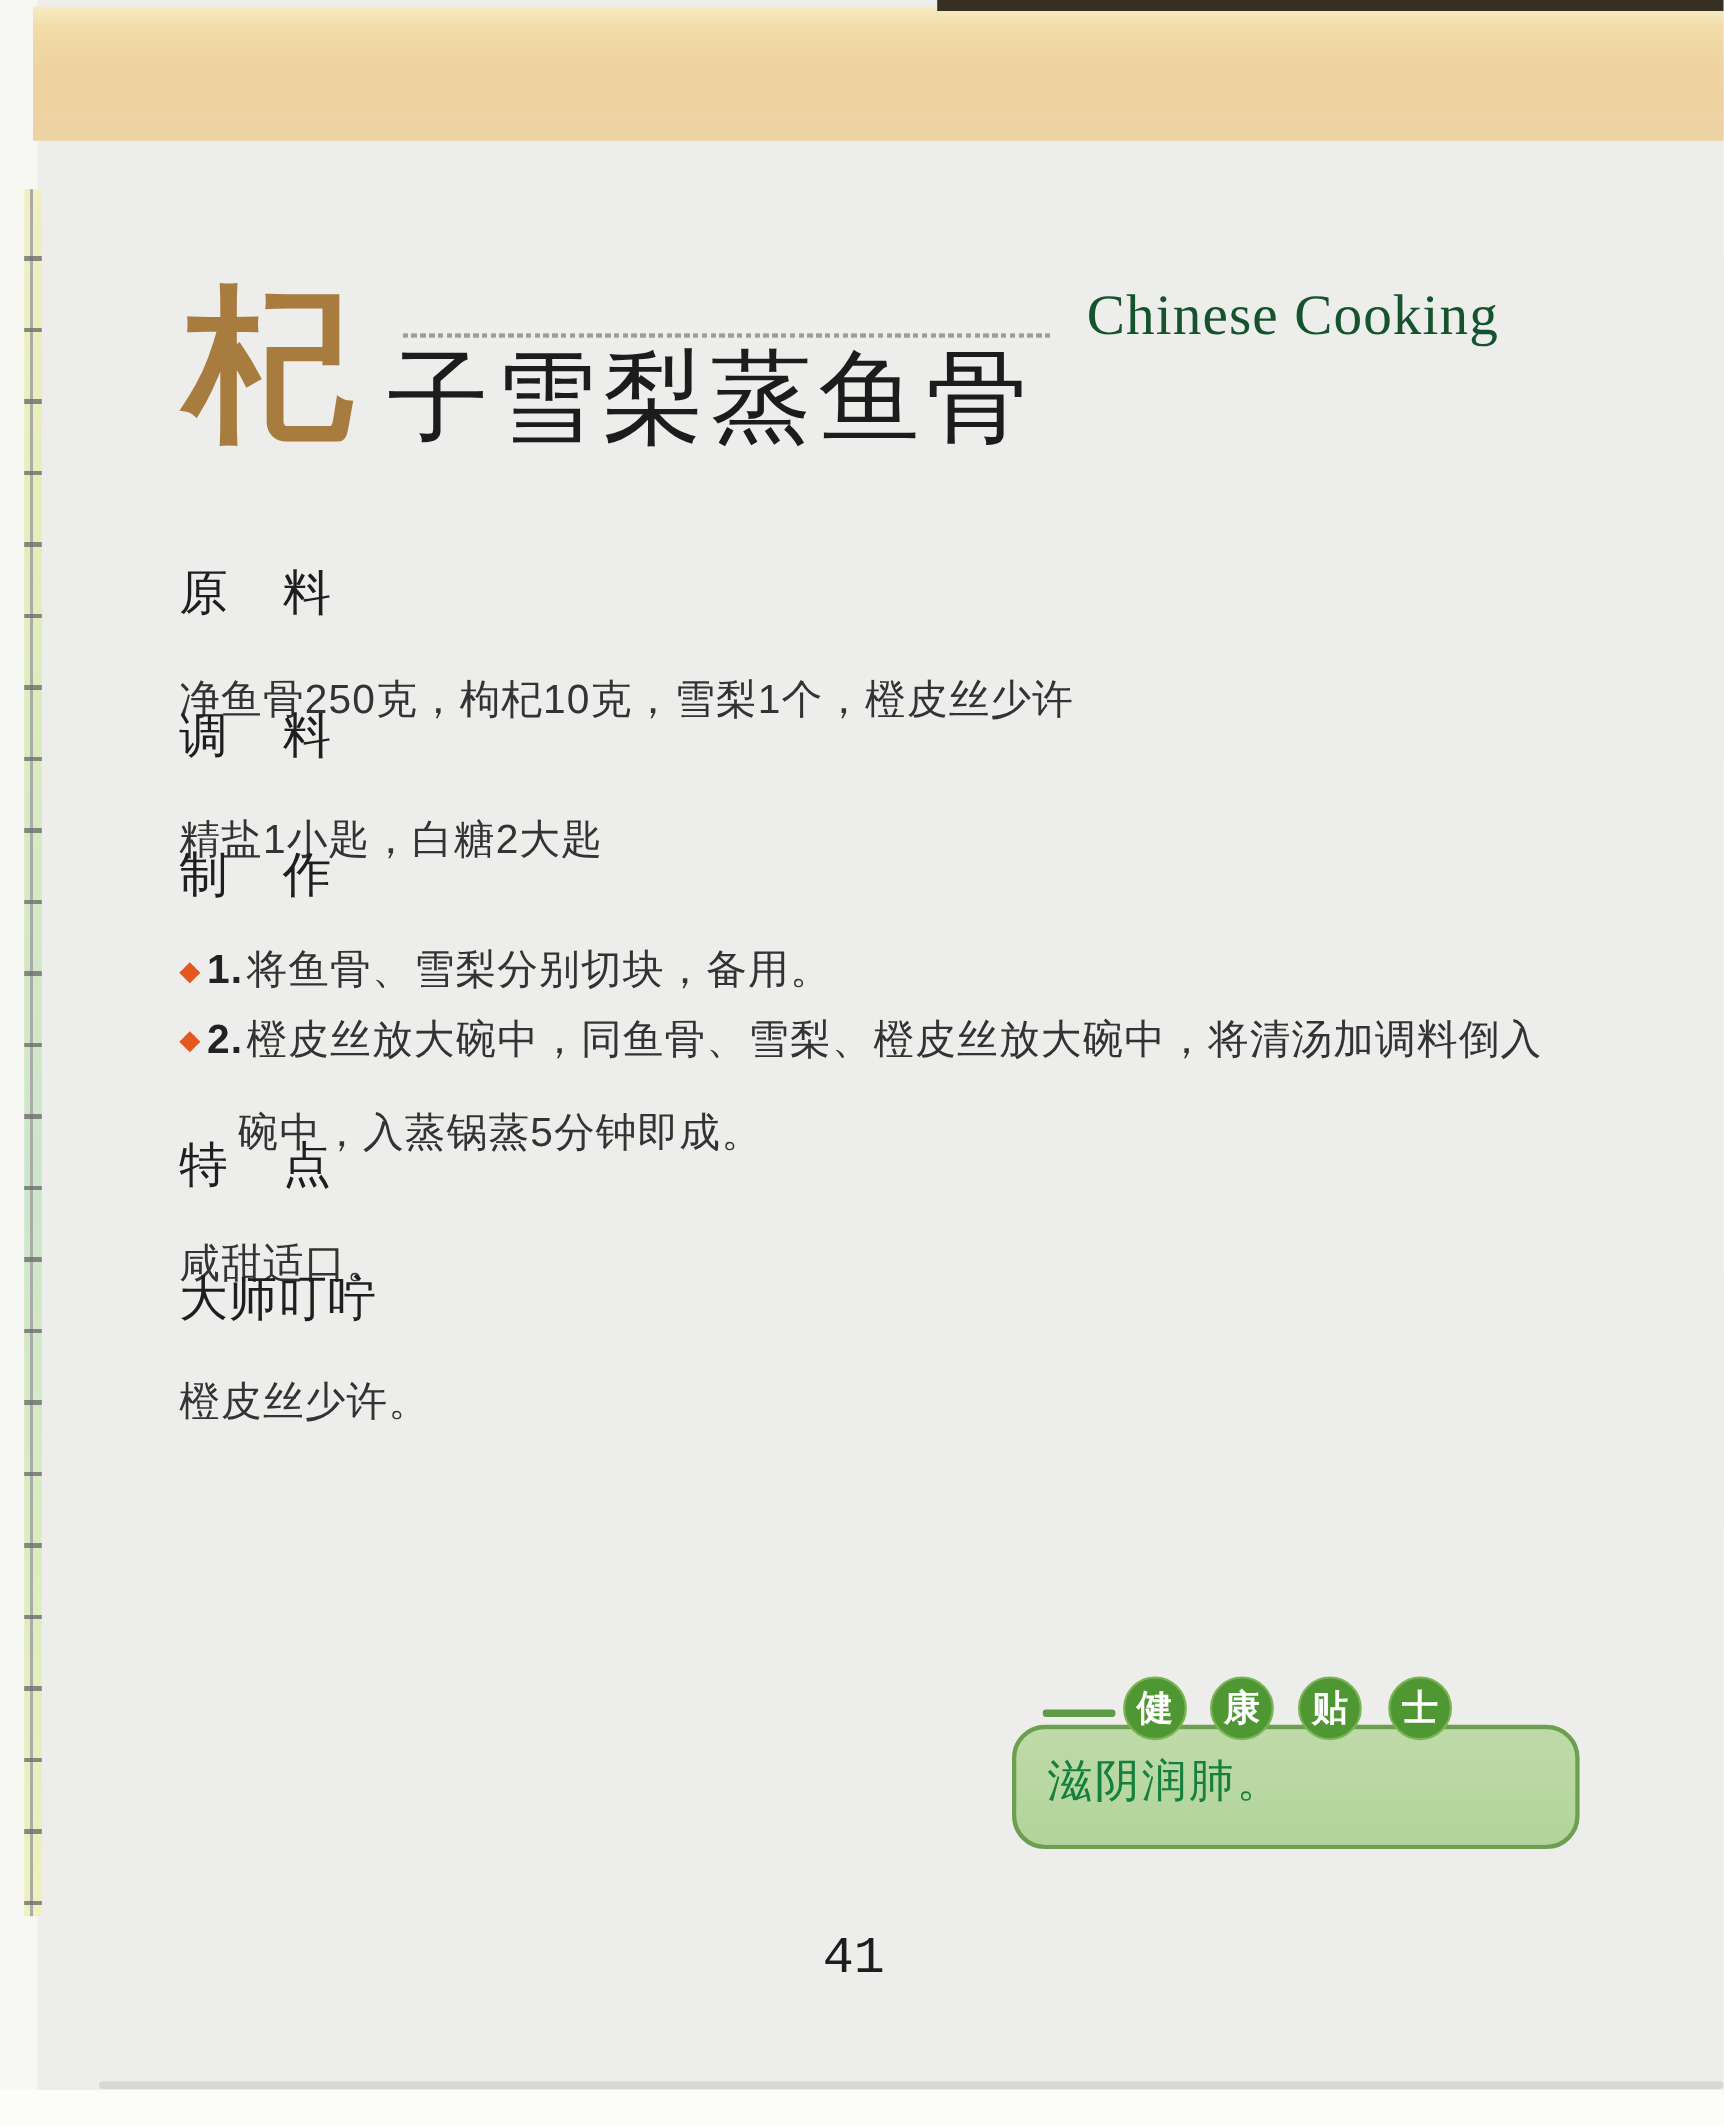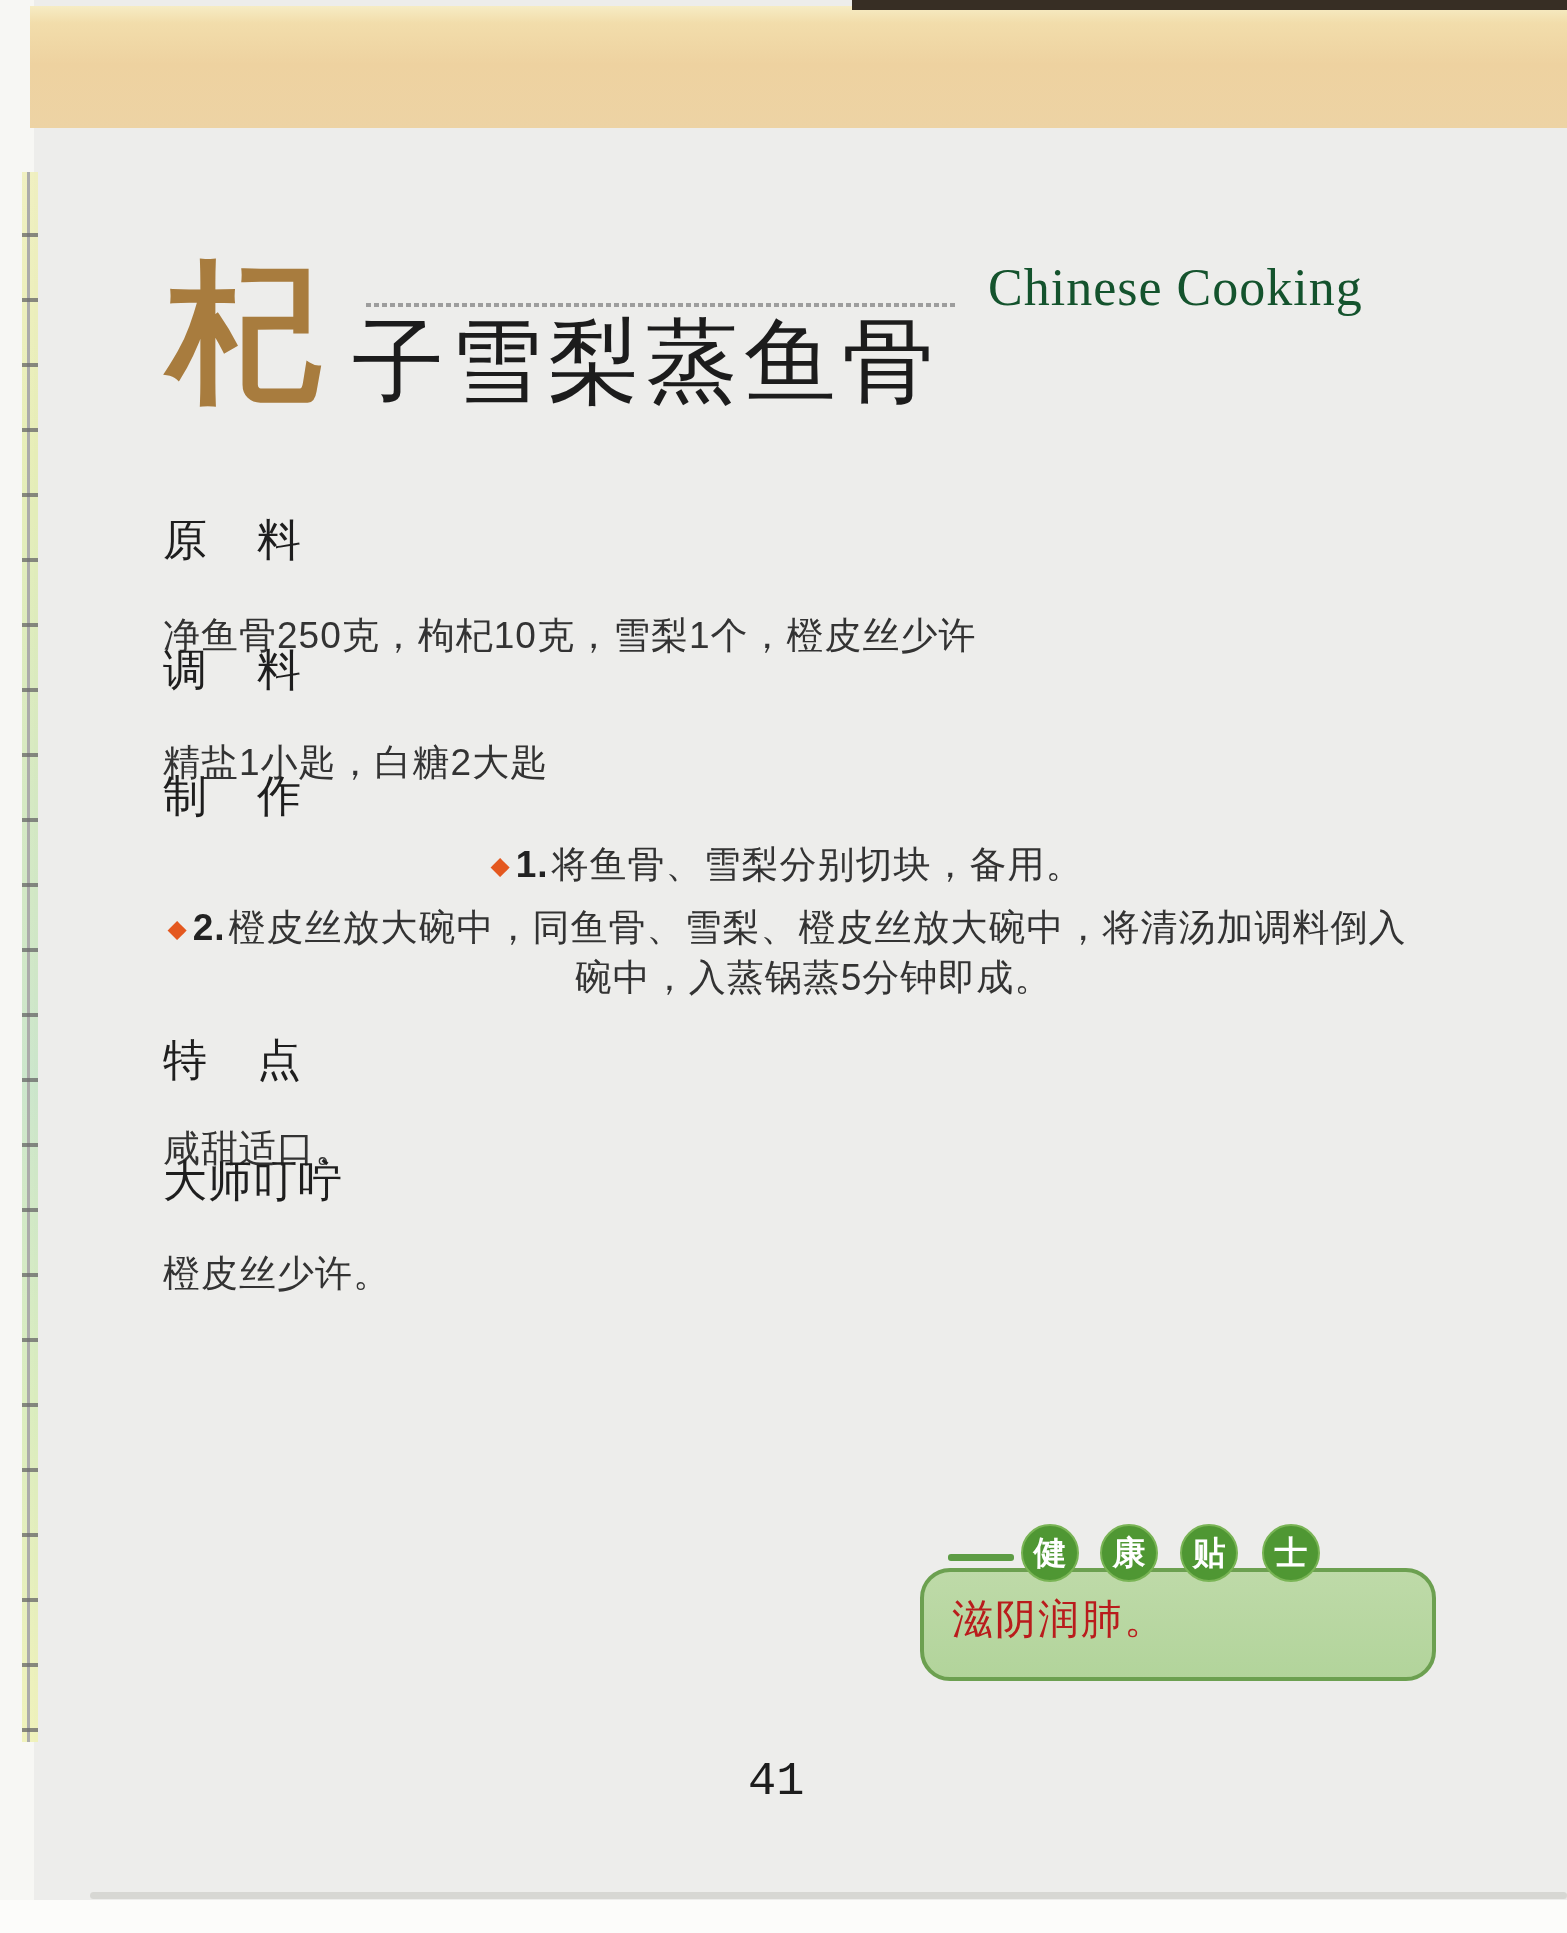--- a/index.html
+++ b/index.html
@@ -67,38 +67,38 @@
     white-space:pre; line-height:1.1;
   }
   .body-line {
     position:absolute; left:163px;
     font-size:37px; color:#333; letter-spacing:1px; line-height:1.2;
     white-space:pre;
     margin-top:31px;
   }
   .step {
     position:absolute; left:163px; width:1248px;
-    font-size:37px; color:#333; line-height:49px; letter-spacing:1px;
-    padding-left:53px; text-indent:-53px;text-align:center;
+    font-size:37px; color:#333; line-height:83px; letter-spacing:1px;
+    padding-left:53px; text-indent:-53px;
   }
   .step .bullet {
     font-size:25px; color:#e4581f; margin-right:5px; vertical-align:3px;
   }
   .step .step-num {
     font-weight:bold; color:#222; margin-right:3px;
   }
   
   .health-box {
     position:absolute; left:920px; top:1568px; width:516px; height:113px;
     background:linear-gradient(180deg,#bedaa8, #b2d49b);
     border:4px solid #6ca050; border-radius:30px;
   }
   .health-box-text {
     position:absolute; left:952px; top:1592px;
-    font-size:41px; color:#b91c1c; letter-spacing:2px;
+    font-size:41px; color:#15803d; letter-spacing:2px;
   }
   .health-deco-line {
     position:absolute; left:948px; top:1554px; width:66px; height:7px;
     background:#5d9c44; border-radius:3px;
   }
   .badge-circle {
     position:absolute; top:1524px; width:58px; height:58px;
     background:#4f9733; border:2px solid #79b455; border-radius:50%;
     display:flex; align-items:center; justify-content:center;
     color:#fff; font-size:33px; font-weight:bold;

